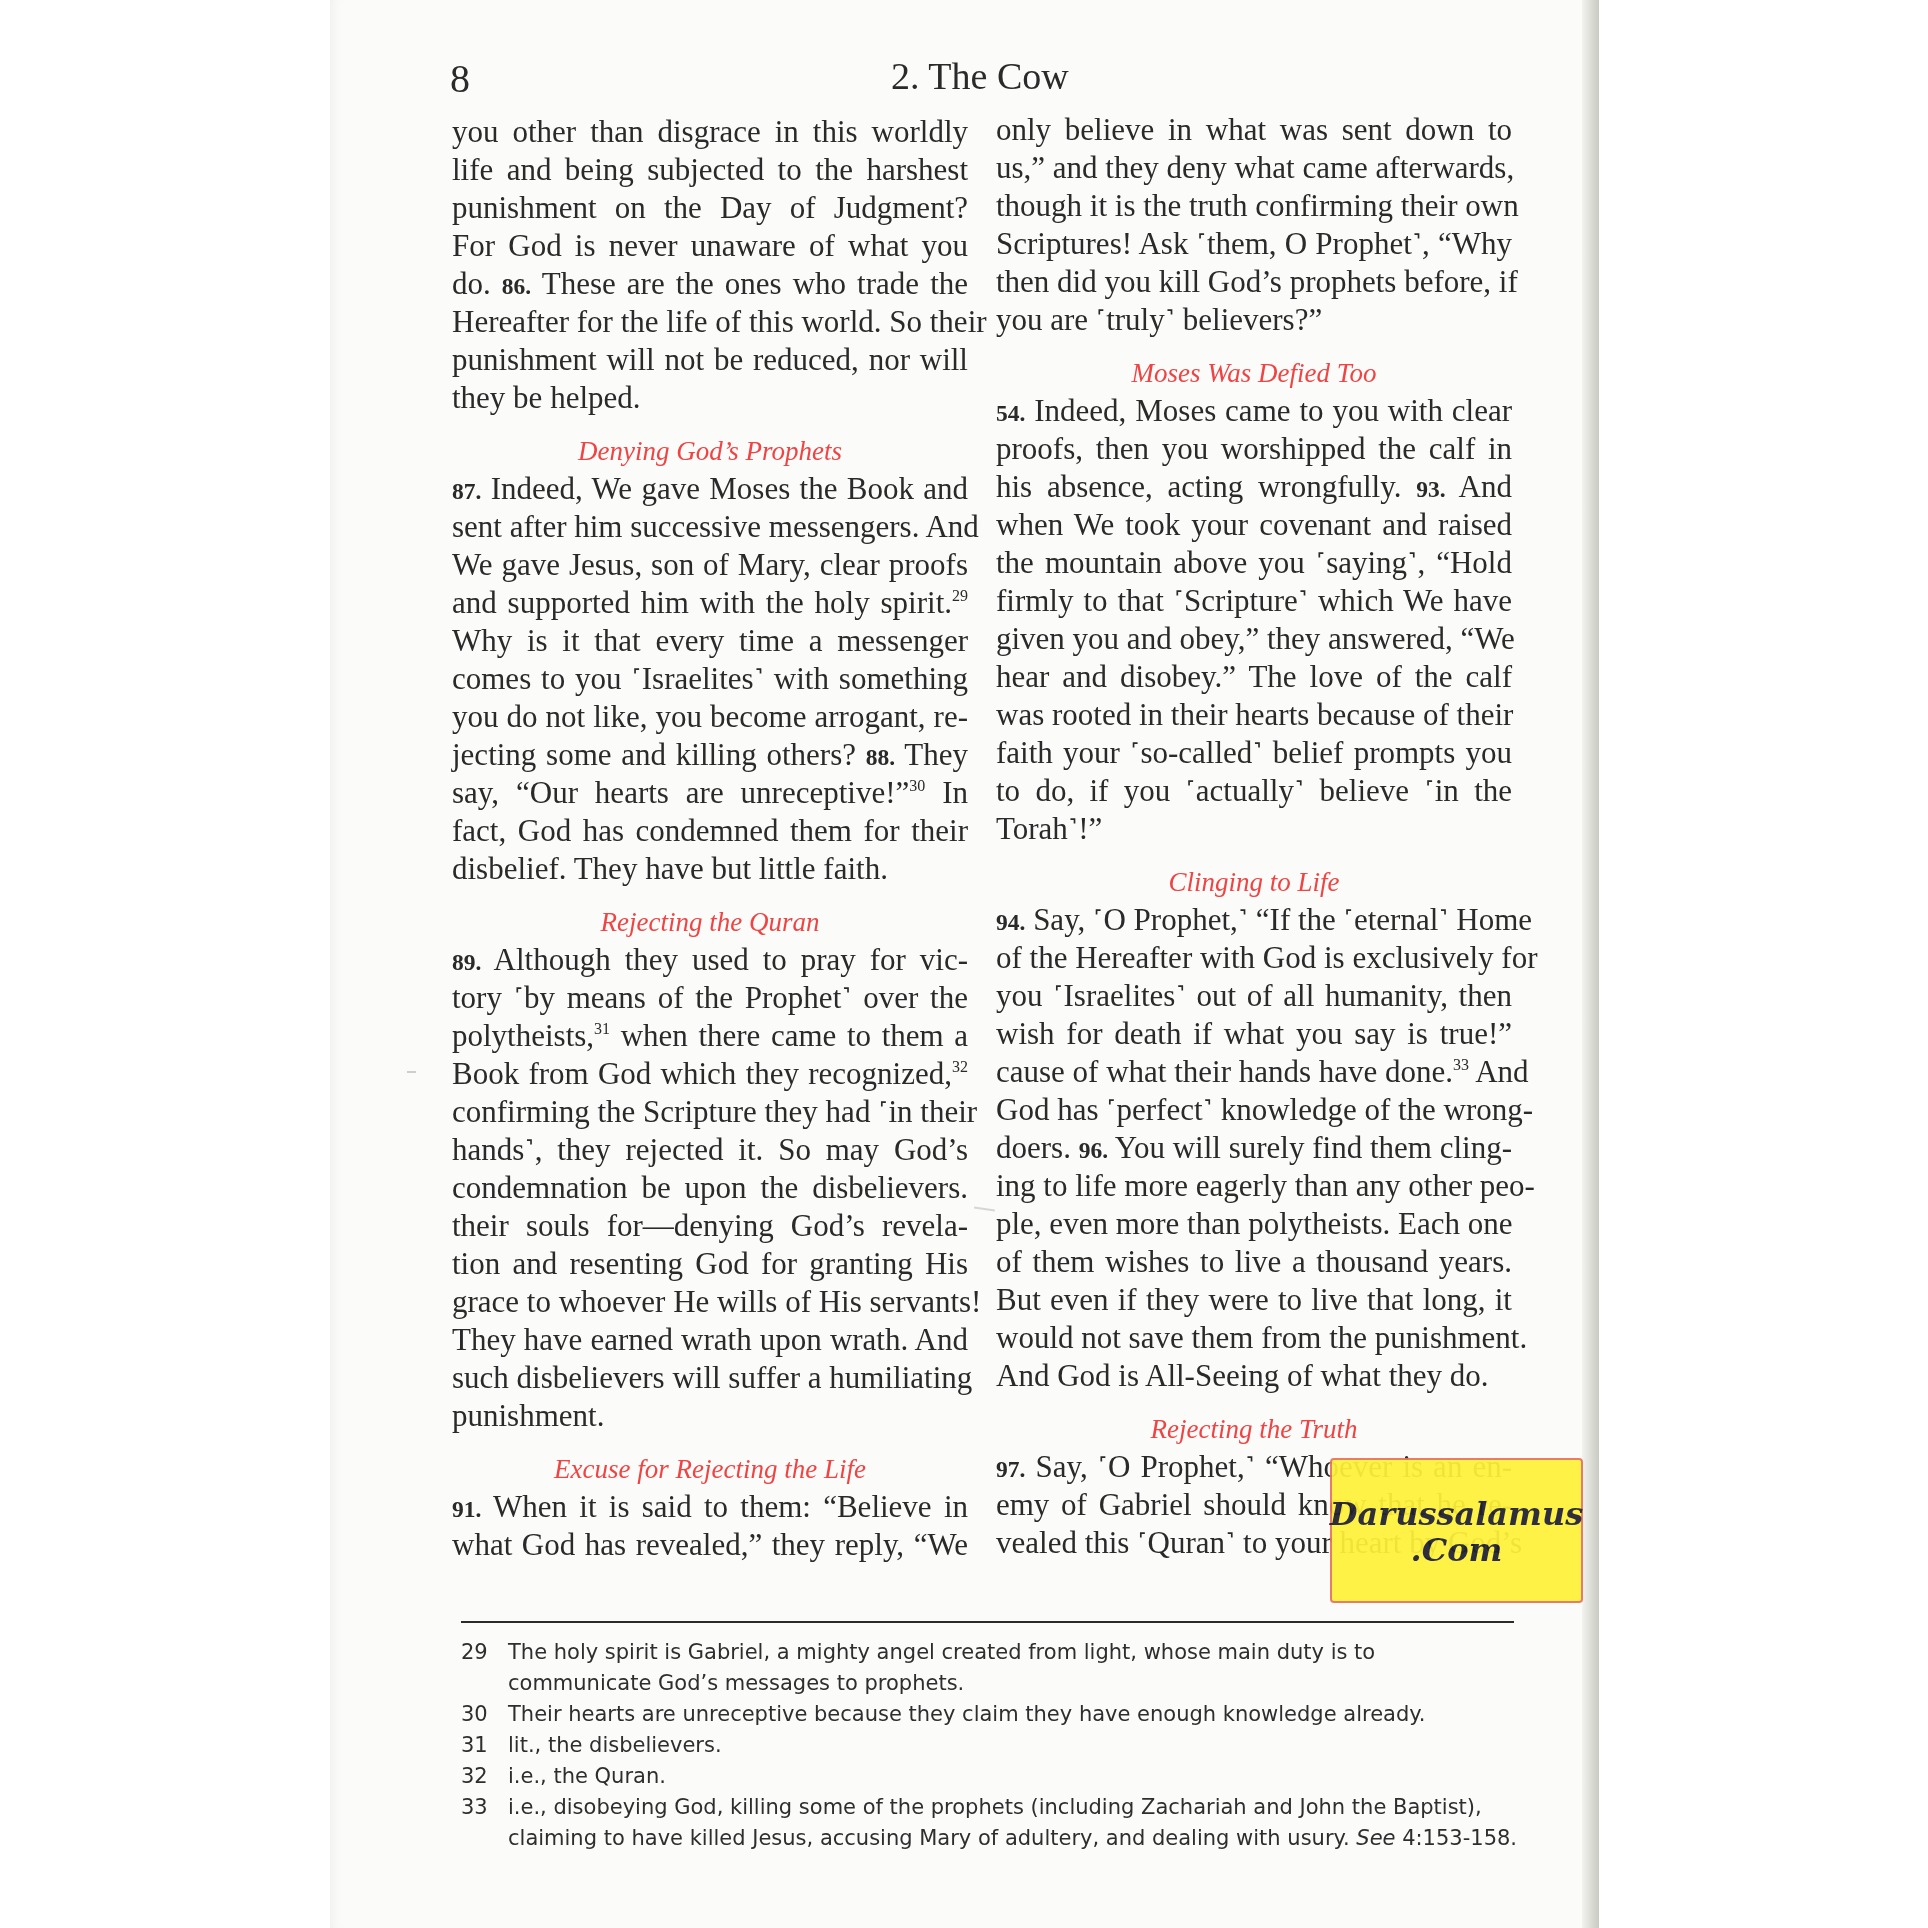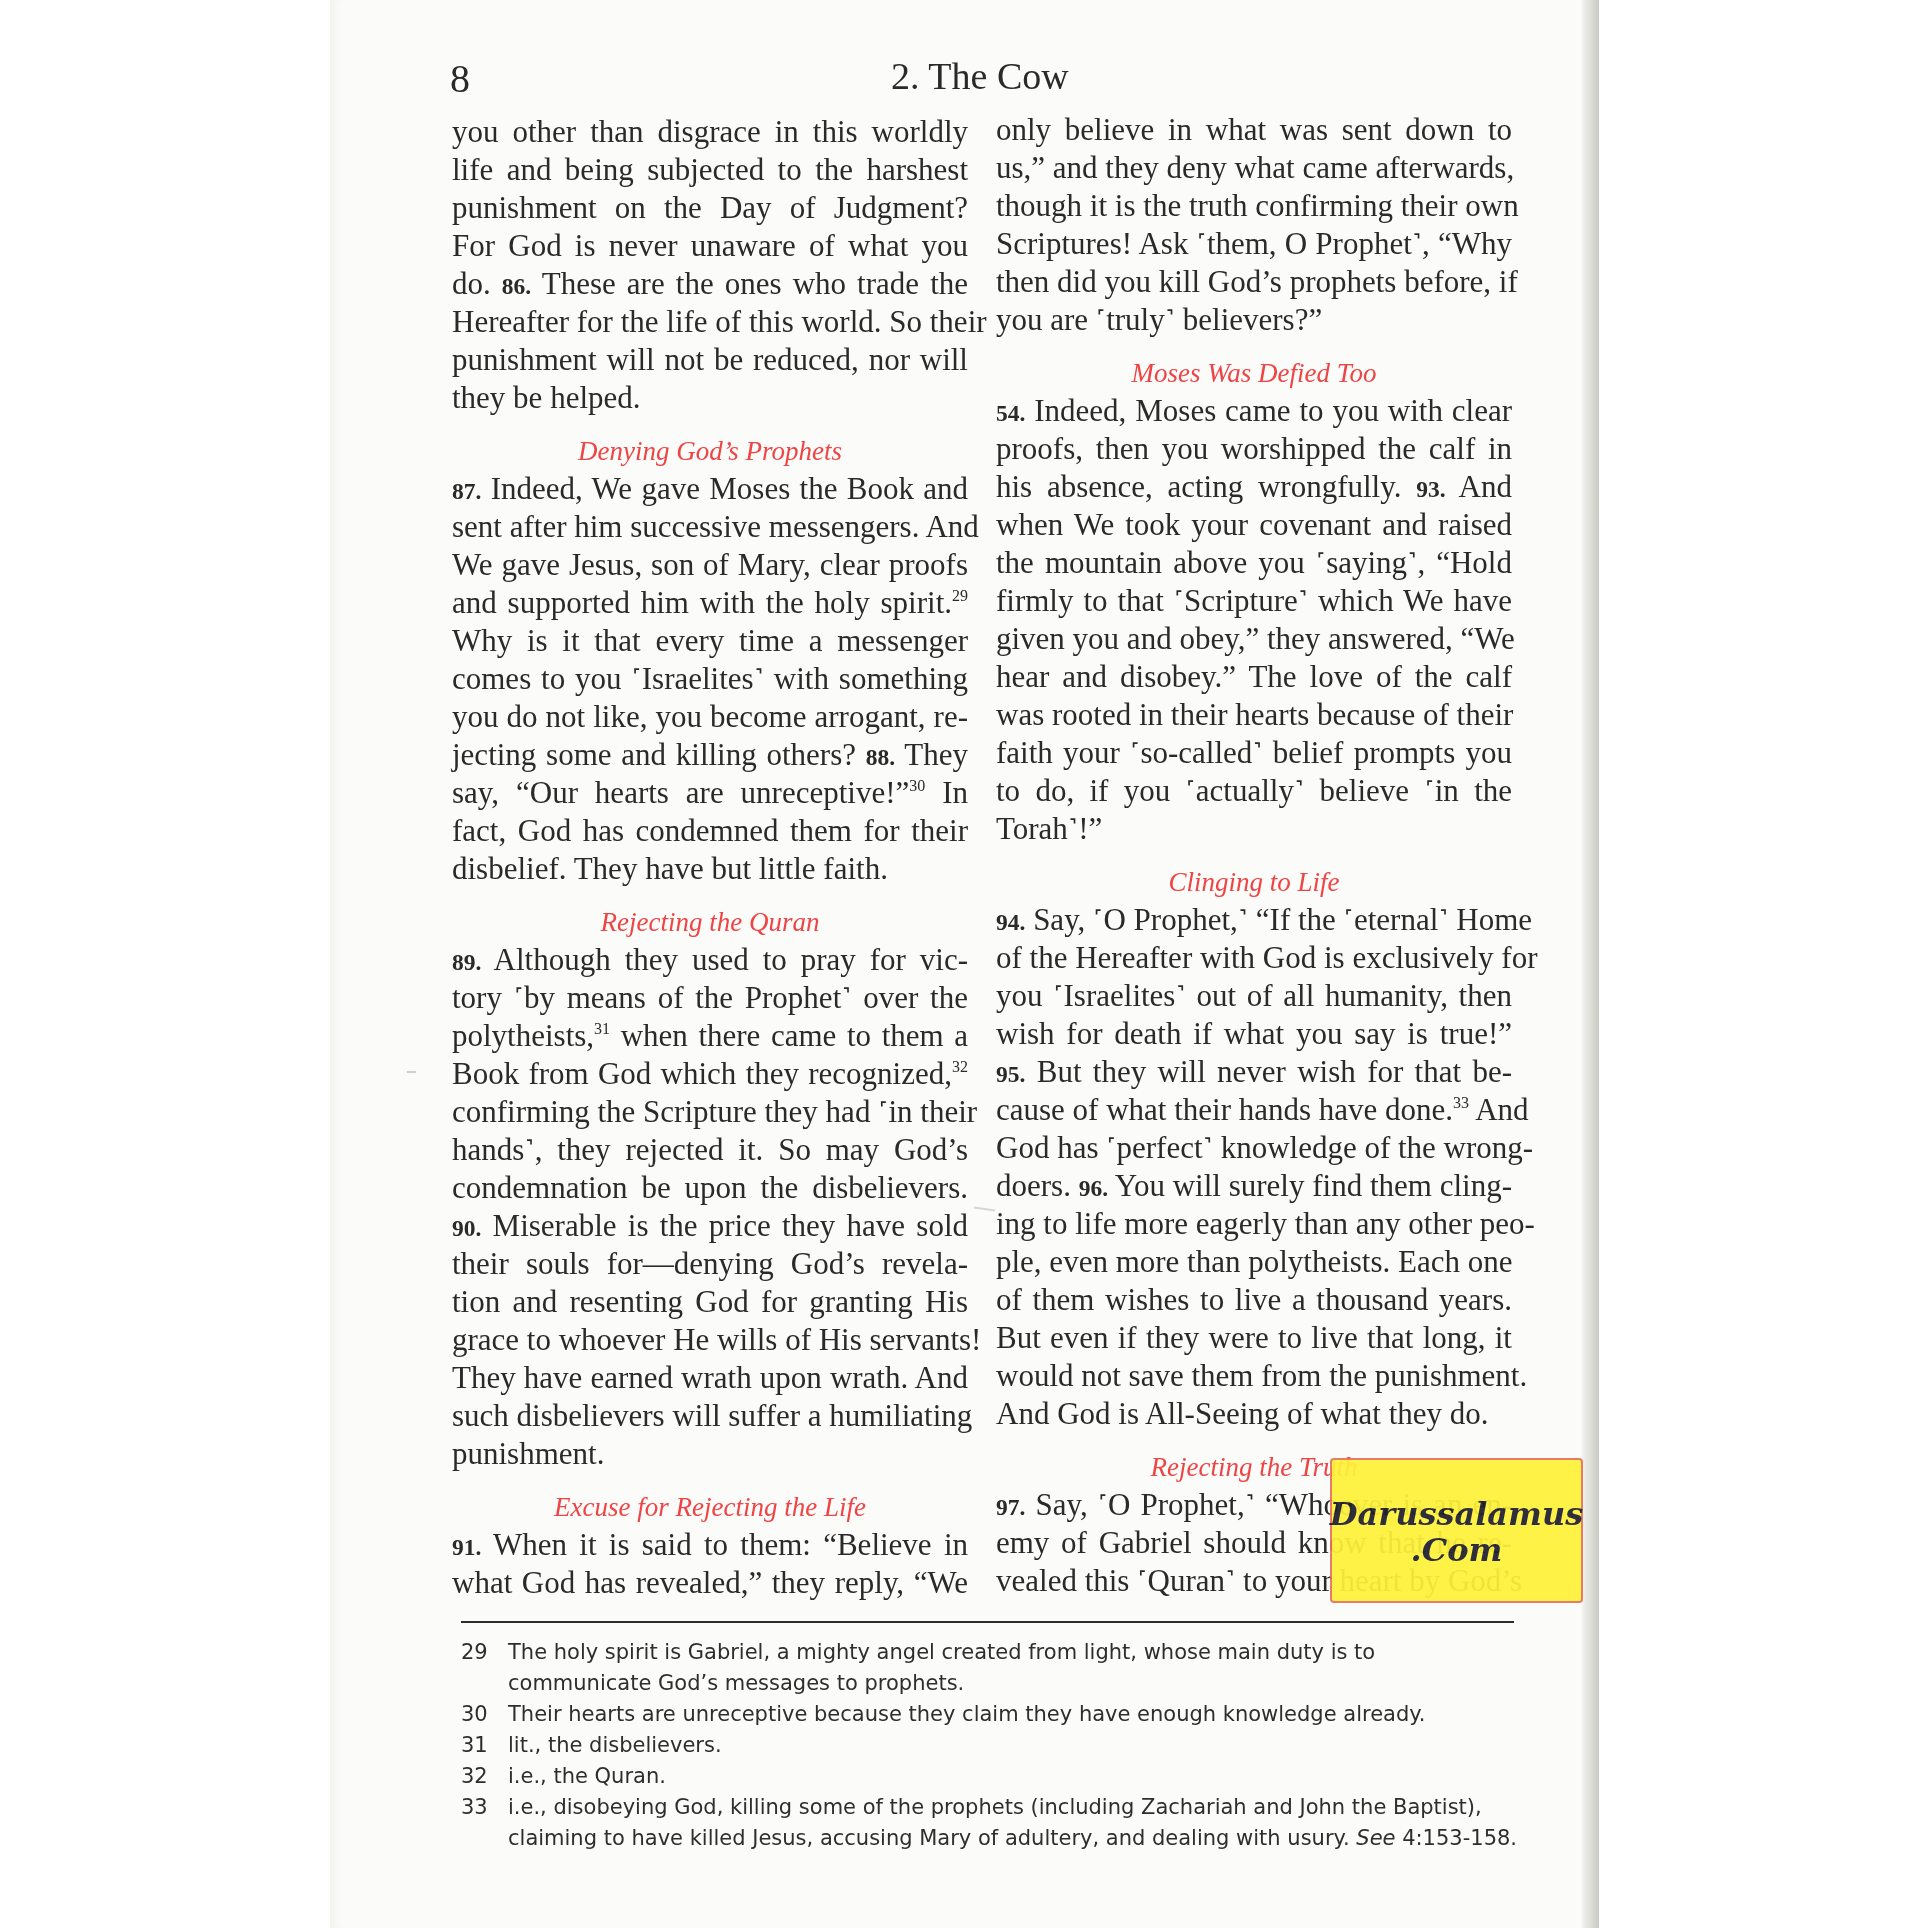--- a/index.html
+++ b/index.html
@@ -86,21 +86,20 @@
   <span class="line last">disbelief. They have but little faith.</span>
 
   <span class="heading">Rejecting the Quran</span>
   <span class="line"><span class="vn">89.</span> <span>Although they used to pray for vic-</span></span>
   <span class="line">tory ˹by means of the Prophet˺ over the</span>
   <span class="line"><span>polytheists,</span><sup>31</sup> <span>when there came to them a</span></span>
   <span class="line"><span>Book from God which they recognized,</span><sup>32</sup></span>
   <span class="line">confirming the Scripture they had ˹in their</span>
   <span class="line">hands˺, they rejected it. So may God’s</span>
   <span class="line">condemnation be upon the disbelievers.</span>
-  <span class="line"><span class="vn">90.</span> <span>Miserable is the price they have sold</span></span>
   <span class="line">their souls for—denying God’s revela-</span>
   <span class="line">tion and resenting God for granting His</span>
   <span class="line">grace to whoever He wills of His servants!</span>
   <span class="line">They have earned wrath upon wrath. And</span>
   <span class="line">such disbelievers will suffer a humiliating</span>
   <span class="line last">punishment.</span>
 
   <span class="heading">Excuse for Rejecting the Life</span>
   <span class="line"><span class="vn">91.</span> <span>When it is said to them: “Believe in</span></span>
   <span class="line">what God has revealed,” they reply, “We</span>
@@ -126,21 +125,20 @@
   <span class="line">was rooted in their hearts because of their</span>
   <span class="line">faith your ˹so-called˺ belief prompts you</span>
   <span class="line">to do, if you ˹actually˺ believe ˹in the</span>
   <span class="line last">Torah˺!”</span>
 
   <span class="heading">Clinging to Life</span>
   <span class="line"><span class="vn">94.</span> <span>Say, ˹O Prophet,˺ “If the ˹eternal˺ Home</span></span>
   <span class="line">of the Hereafter with God is exclusively for</span>
   <span class="line">you ˹Israelites˺ out of all humanity, then</span>
   <span class="line">wish for death if what you say is true!”</span>
-  <span class="line"><span class="vn">95.</span> <span>But they will never wish for that be-</span></span>
   <span class="line"><span>cause of what their hands have done.</span><sup>33</sup> <span>And</span></span>
   <span class="line">God has ˹perfect˺ knowledge of the wrong-</span>
   <span class="line"><span>doers.</span> <span class="vn">96.</span> <span>You will surely find them cling-</span></span>
   <span class="line">ing to life more eagerly than any other peo-</span>
   <span class="line">ple, even more than polytheists. Each one</span>
   <span class="line">of them wishes to live a thousand years.</span>
   <span class="line">But even if they were to live that long, it</span>
   <span class="line">would not save them from the punishment.</span>
   <span class="line last">And God is All-Seeing of what they do.</span>
 

